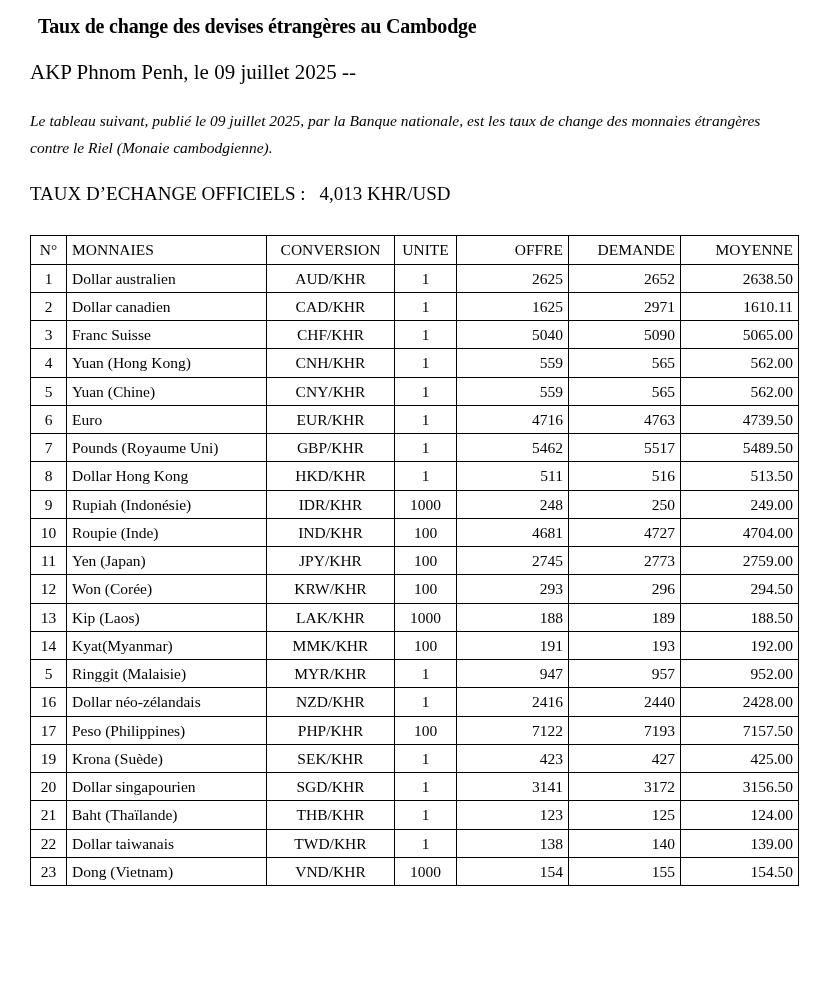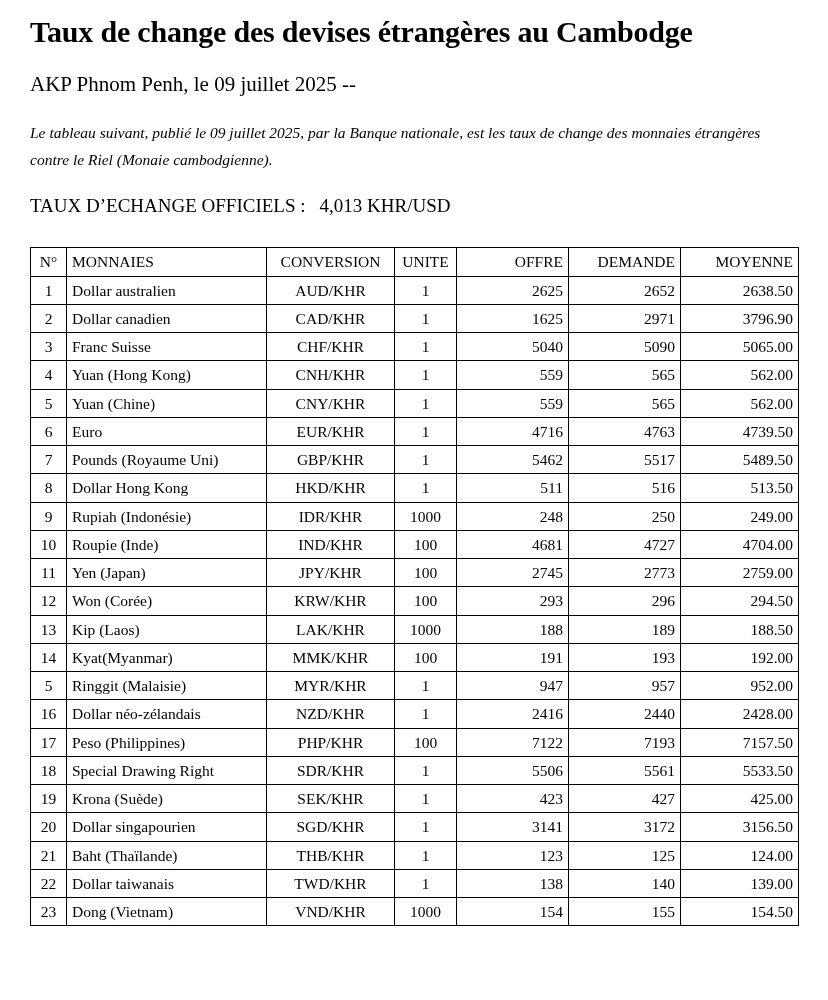--- a/index.html
+++ b/index.html
@@ -14,23 +14,23 @@
     color: #000000;
     overflow: hidden;
   }
   .page {
     box-sizing: border-box;
     width: 828px;
     height: 1000px;
     padding: 14px 30px 0 30px;
   }
   .doc-title {
-    font-size: 30px;
+    font-size: 20px;
     font-weight: bold;
-    margin: 0 0 22px 0;
+    margin: 0 0 22px 8px;
     letter-spacing: -0.2px;
     line-height: 1.2;
   }
   .dateline {
     font-size: 21px;
     margin: 0 0 22px 0;
   }
   .intro {
     font-size: 15.5px;
     margin: 0 0 22px 0;
@@ -121,21 +121,21 @@
           <td class="t-right">2652</td>
           <td class="t-right">2638.50</td>
         </tr>
         <tr>
           <td class="t-center">2</td>
           <td class="t-left">Dollar canadien</td>
           <td class="t-center">CAD/KHR</td>
           <td class="t-center">1</td>
           <td class="t-right">1625</td>
           <td class="t-right">2971</td>
-          <td class="t-right">3796.90</td>
+          <td class="t-right">1610.11</td>
         </tr>
         <tr>
           <td class="t-center">3</td>
           <td class="t-left">Franc Suisse</td>
           <td class="t-center">CHF/KHR</td>
           <td class="t-center">1</td>
           <td class="t-right">5040</td>
           <td class="t-right">5090</td>
           <td class="t-right">5065.00</td>
         </tr>
@@ -259,29 +259,20 @@
         <tr>
           <td class="t-center">17</td>
           <td class="t-left">Peso (Philippines)</td>
           <td class="t-center">PHP/KHR</td>
           <td class="t-center">100</td>
           <td class="t-right">7122</td>
           <td class="t-right">7193</td>
           <td class="t-right">7157.50</td>
         </tr>
         <tr>
-          <td class="t-center">18</td>
-          <td class="t-left">Special Drawing Right</td>
-          <td class="t-center">SDR/KHR</td>
-          <td class="t-center">1</td>
-          <td class="t-right">5506</td>
-          <td class="t-right">5561</td>
-          <td class="t-right">5533.50</td>
-        </tr>
-        <tr>
           <td class="t-center">19</td>
           <td class="t-left">Krona (Suède)</td>
           <td class="t-center">SEK/KHR</td>
           <td class="t-center">1</td>
           <td class="t-right">423</td>
           <td class="t-right">427</td>
           <td class="t-right">425.00</td>
         </tr>
         <tr>
           <td class="t-center">20</td>

